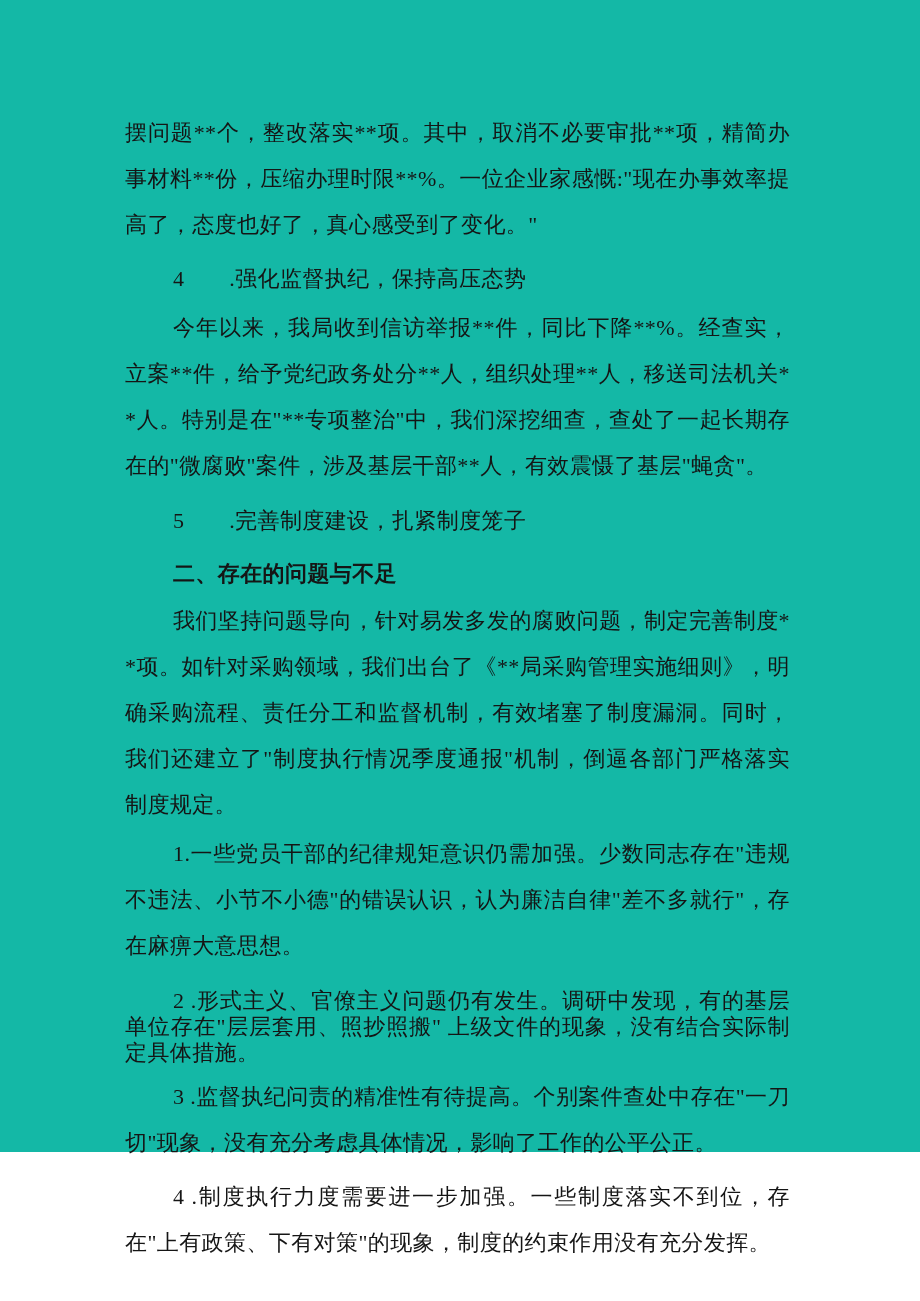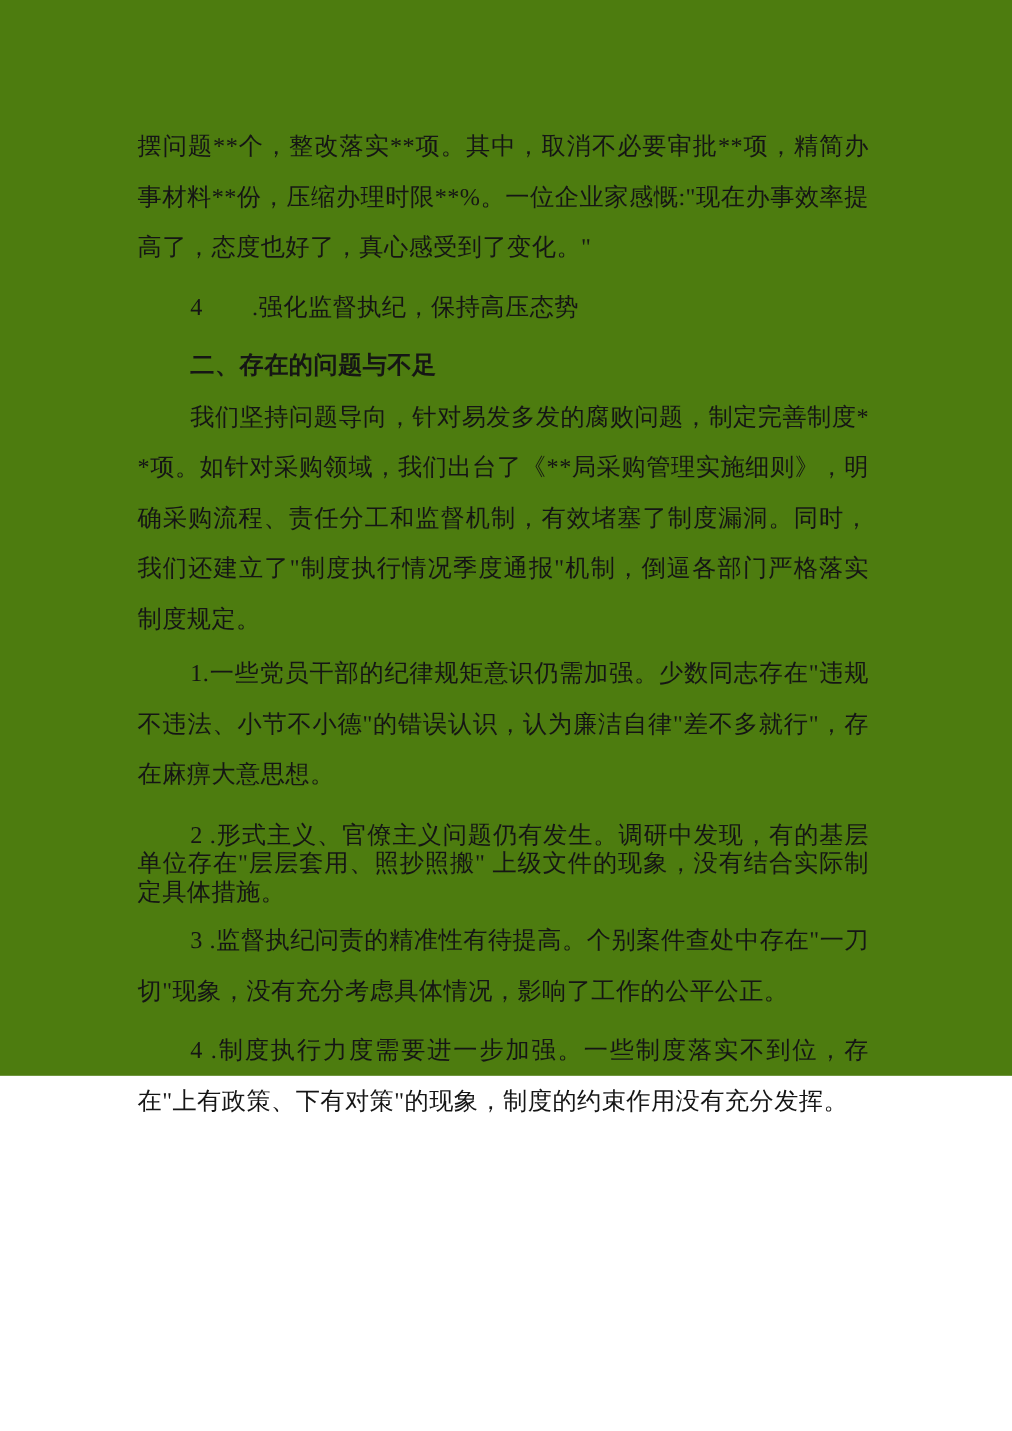--- a/index.html
+++ b/index.html
@@ -5,25 +5,25 @@
   html, body { margin: 0; padding: 0; }
   body {
     width: 920px;
     height: 1301px;
     background: #ffffff;
     overflow: hidden;
   }
   .page {
     box-sizing: border-box;
     width: 920px;
-    height: 978px;
+    height: 1152px;
     padding: 110px 130px 0 125px;
     font-family: "Liberation Serif", "DejaVu Serif", serif;
     color: #151515;
-    background: #4d7c0f;
+    background: #14b8a6;
   }
   .para {
     margin: 0;
     font-size: 22px;
     line-height: 46px;
     text-align: justify;
     text-indent: 48px;
     letter-spacing: 0.4px;
     word-break: break-all;
   }
@@ -33,21 +33,23 @@
 </style>
 </head>
 <body>
 
 <div class="page">
 
   <p class="para no-indent">摆问题**个，整改落实**项。其中，取消不必要审批**项，精简办事材料**份，压缩办理时限**%。一位企业家感慨:"现在办事效率提高了，态度也好了，真心感受到了变化。"</p>
 
   <p class="para" style="margin-top: 8px;">4　　.强化监督执纪，保持高压态势</p>
 
+  <p class="para" style="margin-top: 3px;">今年以来，我局收到信访举报**件，同比下降**%。经查实，立案**件，给予党纪政务处分**人，组织处理**人，移送司法机关**人。特别是在"**专项整治"中，我们深挖细查，查处了一起长期存在的"微腐败"案件，涉及基层干部**人，有效震慑了基层"蝇贪"。</p>
 
+  <p class="para" style="margin-top: 9px;">5　　.完善制度建设，扎紧制度笼子</p>
 
   <p class="para bold" style="margin-top: 7px;">二、存在的问题与不足</p>
 
   <p class="para" style="margin-top: 1px;">我们坚持问题导向，针对易发多发的腐败问题，制定完善制度**项。如针对采购领域，我们出台了《**局采购管理实施细则》，明确采购流程、责任分工和监督机制，有效堵塞了制度漏洞。同时，我们还建立了"制度执行情况季度通报"机制，倒逼各部门严格落实制度规定。</p>
 
   <p class="para" style="margin-top: 3px;">1.一些党员干部的纪律规矩意识仍需加强。少数同志存在"违规不违法、小节不小德"的错误认识，认为廉洁自律"差不多就行"，存在麻痹大意思想。</p>
 
   <p class="para tight" style="margin-top: 19px;">2 .形式主义、官僚主义问题仍有发生。调研中发现，有的基层单位存在"层层套用、照抄照搬" 上级文件的现象，没有结合实际制定具体措施。</p>
 
   <p class="para" style="margin-top: 8px;">3 .监督执纪问责的精准性有待提高。个别案件查处中存在"一刀切"现象，没有充分考虑具体情况，影响了工作的公平公正。</p>

